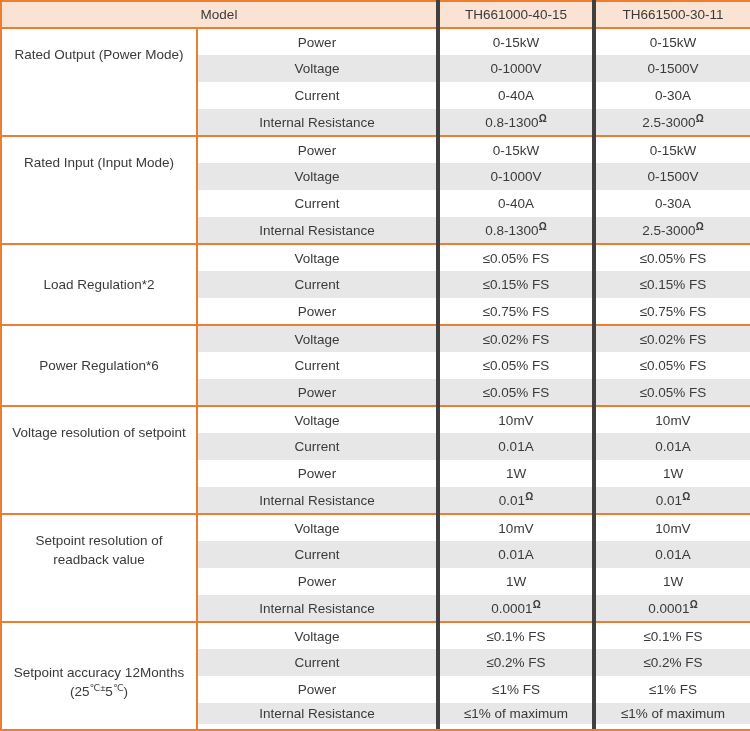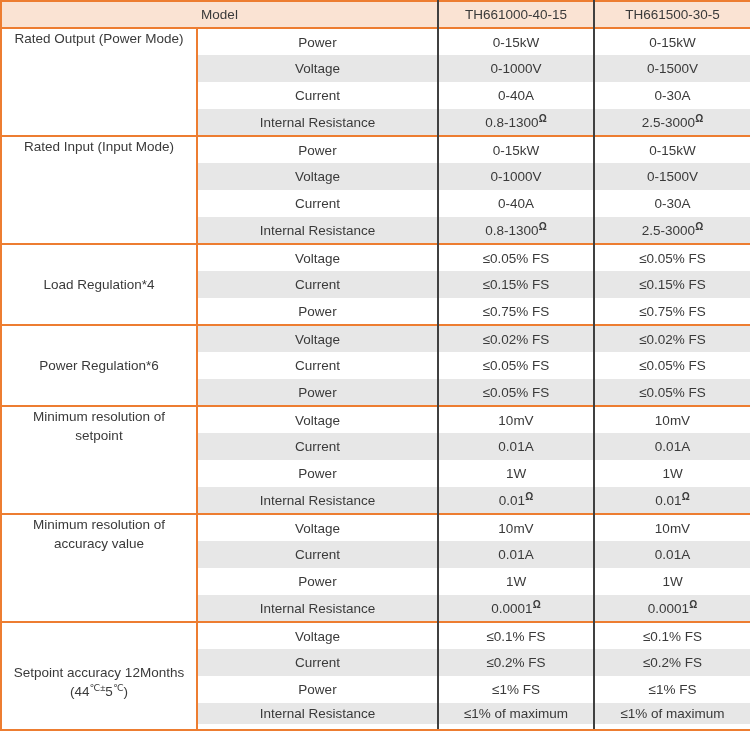--- a/index.html
+++ b/index.html
@@ -12,23 +12,23 @@
     border:2px solid #ED7D31;
   }
   th,td{
     padding:0;font-size:13.5px;font-weight:normal;text-align:center;
     vertical-align:middle;overflow:hidden;
   }
   thead tr{height:27px;}
   thead th{background:#FAE3D3;}
   tbody tr{height:27px;}
   tbody tr:nth-child(even) td:not(.glabel){background:#E7E7E7;}
-  .bl{border-left:2px solid #404040;}
+  .bl{border-left:4px solid #404040;}
   .glabel{border-right:2px solid #ED7D31;background:#fff;padding:0 9px;line-height:19px;}
-  .vtop{vertical-align:top;padding-top:0;}
+  .vtop{vertical-align:top;padding-top:16px;}
   tr.gt td{border-top:2px solid #ED7D31;}
   sup.ohm{font-weight:bold;font-size:10px;line-height:0;vertical-align:super;}
   sup.deg{font-size:9.5px;line-height:0;vertical-align:super;}
   .nowrap{white-space:nowrap;}
   tr.last-ir{height:21px;}
   tr.cont{height:12px;}
   tr.cont td{vertical-align:top;padding-top:3px;line-height:14px;}
   .bottom-edge{position:absolute;left:0;bottom:0;width:750px;height:2px;background:#ED7D31;z-index:5;}
 </style>
 </head>
@@ -39,21 +39,21 @@
   <colgroup>
     <col style="width:196px">
         <col style="width:241px">
         <col style="width:156px">
         <col style="width:157px">
   </colgroup>
   <thead>
     <tr>
       <th colspan="2">Model</th>
       <th class="bl">TH661000-40-15</th>
-      <th class="bl">TH661500-30-5</th>
+      <th class="bl">TH661500-30-11</th>
     </tr>
   </thead>
   <tbody>
 
     <tr class="gt">
       <td class="glabel vtop" rowspan="4">Rated Output (Power Mode)</td>
       <td>Power</td>
       <td class="bl">0-15kW</td>
       <td class="bl">0-15kW</td>
     </tr>
@@ -89,21 +89,21 @@
       <td class="bl">0-40A</td>
       <td class="bl">0-30A</td>
     </tr>
     <tr>
       <td>Internal Resistance</td>
       <td class="bl"><span>0.8-1300</span><sup class="ohm">Ω</sup></td>
       <td class="bl"><span>2.5-3000</span><sup class="ohm">Ω</sup></td>
     </tr>
 
     <tr class="gt">
-      <td class="glabel" rowspan="3">Load Regulation*4</td>
+      <td class="glabel" rowspan="3">Load Regulation*2</td>
       <td>Voltage</td>
       <td class="bl">≤0.05% FS</td>
       <td class="bl">≤0.05% FS</td>
     </tr>
     <tr>
       <td>Current</td>
       <td class="bl">≤0.15% FS</td>
       <td class="bl">≤0.15% FS</td>
     </tr>
     <tr>
@@ -123,21 +123,21 @@
       <td class="bl">≤0.05% FS</td>
       <td class="bl">≤0.05% FS</td>
     </tr>
     <tr>
       <td>Power</td>
       <td class="bl">≤0.05% FS</td>
       <td class="bl">≤0.05% FS</td>
     </tr>
 
     <tr class="gt">
-      <td class="glabel vtop" rowspan="4">Minimum resolution of setpoint</td>
+      <td class="glabel vtop" rowspan="4">Voltage resolution of setpoint</td>
       <td>Voltage</td>
       <td class="bl">10mV</td>
       <td class="bl">10mV</td>
     </tr>
     <tr>
       <td>Current</td>
       <td class="bl">0.01A</td>
       <td class="bl">0.01A</td>
     </tr>
     <tr>
@@ -145,21 +145,21 @@
       <td class="bl">1W</td>
       <td class="bl">1W</td>
     </tr>
     <tr>
       <td>Internal Resistance</td>
       <td class="bl"><span>0.01</span><sup class="ohm">Ω</sup></td>
       <td class="bl"><span>0.01</span><sup class="ohm">Ω</sup></td>
     </tr>
 
     <tr class="gt">
-      <td class="glabel vtop" rowspan="4">Minimum resolution of accuracy value</td>
+      <td class="glabel vtop" rowspan="4">Setpoint resolution of readback value</td>
       <td>Voltage</td>
       <td class="bl">10mV</td>
       <td class="bl">10mV</td>
     </tr>
     <tr>
       <td>Current</td>
       <td class="bl">0.01A</td>
       <td class="bl">0.01A</td>
     </tr>
     <tr>
@@ -169,21 +169,21 @@
     </tr>
     <tr>
       <td>Internal Resistance</td>
       <td class="bl"><span>0.0001</span><sup class="ohm">Ω</sup></td>
       <td class="bl"><span>0.0001</span><sup class="ohm">Ω</sup></td>
     </tr>
 
     <tr class="gt">
       <td class="glabel" rowspan="5">
         <div class="nowrap">Setpoint accuracy 12Months</div>
-        <div><span>(44</span><sup class="deg">℃±</sup><span>5</span><sup class="deg">℃</sup><span>)</span></div>
+        <div><span>(25</span><sup class="deg">℃±</sup><span>5</span><sup class="deg">℃</sup><span>)</span></div>
       </td>
       <td>Voltage</td>
       <td class="bl">≤0.1% FS</td>
       <td class="bl">≤0.1% FS</td>
     </tr>
     <tr>
       <td>Current</td>
       <td class="bl">≤0.2% FS</td>
       <td class="bl">≤0.2% FS</td>
     </tr>

